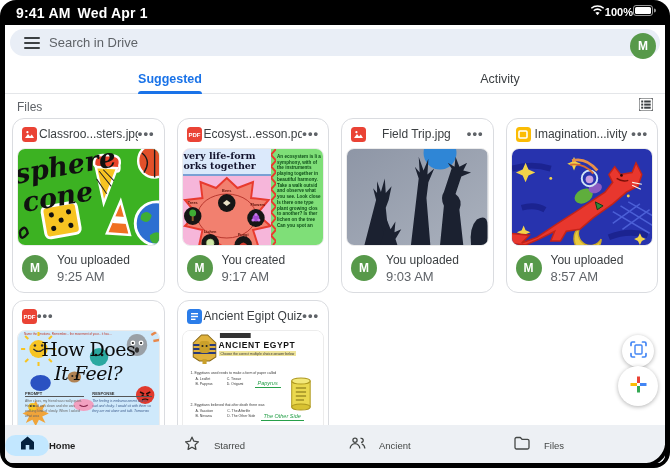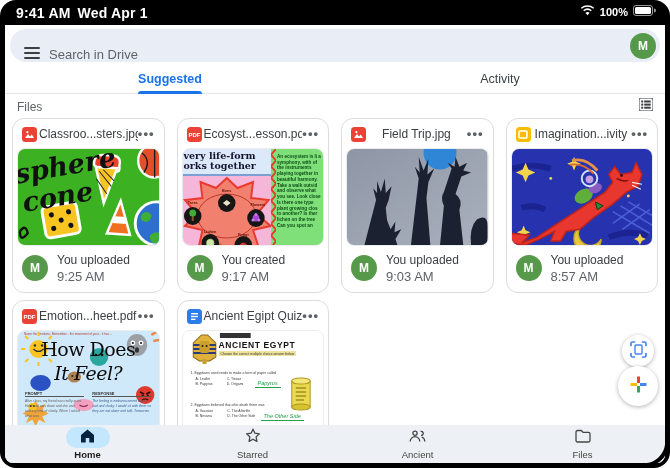--- a/index.html
+++ b/index.html
@@ -4,27 +4,27 @@
 <style>
   * { margin:0; padding:0; box-sizing:border-box; }
   html,body { background:#fff; }
   body { font-family:"Liberation Sans", sans-serif; }
   .frame { position:relative; width:670px; height:468px; background:#000; border-radius:16px; overflow:hidden; }
 
   
   .statusbar { position:absolute; top:0; left:0; right:0; height:25px; color:#fff; }
   .sb-left { position:absolute; left:16px; top:5px; font-size:14px; font-weight:700; letter-spacing:.2px; }
   .sb-left span + span { margin-left:7px; }
-  .sb-right { position:absolute; right:14px; top:5px; display:flex; align-items:center; gap:5px; font-size:11px; font-weight:700; }
+  .sb-right { position:absolute; right:14px; top:5px; display:flex; align-items:center; font-size:11px; font-weight:700; }
 
   
   .screen { position:absolute; left:5px; right:5px; top:25px; bottom:5px; background:#fff; border-radius:0 0 8px 8px; overflow:hidden; }
 
   
-  .search-pill { position:absolute; top:4px; left:5px; right:5px; height:33px; background:#e9eef6; border-radius:17px; display:flex; align-items:flex-end; }
+  .search-pill { position:absolute; top:4px; left:5px; right:5px; height:27px; background:#e9eef6; border-radius:17px; display:flex; align-items:center; }
   .hamburger { width:16px; margin-left:14px; cursor:pointer; }
   .hamburger i { display:block; height:2px; background:#3c4043; margin:3px 0; border-radius:1px; }
   .search-text { margin-left:9px; font-size:13px; color:#5f6368; }
   .avatar { width:26px; height:26px; border-radius:50%; background:#57994a; color:#fff; font-size:12px; font-weight:600; display:flex; align-items:center; justify-content:center; }
   .search-avatar { position:absolute; right:4px; top:3.5px; }
 
   
   .tabs { position:absolute; top:42px; left:0; right:0; height:27px; display:flex; border-bottom:1px solid #e4e6e9; }
   .tab { flex:1; text-align:center; font-size:12.5px; position:relative; color:#3c4043; padding-top:5px; cursor:pointer; }
   .tab.active { color:#1a73e8; font-weight:600; }
@@ -79,21 +79,21 @@
   .eg-opts div { line-height:1.6; }
   .eg-ans { position:absolute; font-size:5.5px; color:#27a04a; font-style:italic; border-bottom:.7px solid #27a04a; padding:0 3px 1px 3px; }
 
   
   .fab { position:absolute; background:#fff; border-radius:50%; box-shadow:0 1px 4px rgba(0,0,0,.3); display:flex; align-items:center; justify-content:center; cursor:pointer; z-index:30; }
   .fab-scan { width:32px; height:32px; right:11px; top:310px; }
   .fab-plus { width:40px; height:40px; right:7px; top:341px; }
 
   
   .navbar { position:absolute; left:0; right:0; bottom:0; height:38px; background:#edf0f4; display:flex; z-index:20; }
-  .nav-item { flex:1; display:flex; flex-direction:column; align-items:center; padding-top:2px; cursor:pointer; }
+  .nav-item { flex:1; display:flex; flex-direction:row; align-items:center; padding-top:2px; cursor:pointer; }
   .nav-pill { width:44px; height:21px; border-radius:11px; display:flex; align-items:center; justify-content:center; }
   .nav-item.active .nav-pill { background:#c2e7ff; }
   .nav-label { font-size:9.5px; color:#444746; margin-top:1px; }
   .nav-item.active .nav-label { color:#1f1f1f; font-weight:700; }
 
   .corner-arc { position:absolute; right:-3px; bottom:-3px; z-index:40; pointer-events:none; }
 </style>
 </head>
 <body>
 
@@ -361,21 +361,20 @@
         </div>
       </div>
 
       <div class="card tall">
         <div class="card-head">
           <span class="badge red">
             <svg width="13" height="8" viewBox="0 0 13 8">
                 <text x="6.5" y="6.5" font-size="6" font-weight="bold" fill="#fff" text-anchor="middle" font-family="Liberation Sans, sans-serif">PDF</text>
               </svg>
           </span>
-          <span class="card-title">Emotion...heet.pdf</span>
           <span class="dots">•••</span>
         </div>
         <div class="thumb">
           <div class="t-emotion">
             <div class="emo-strip">Name the emotions. Remember... the movement of your... it has...</div>
             <svg style="position:absolute; inset:0;" width="100%" height="100%" viewBox="0 0 137 138" preserveAspectRatio="none">
 
               <circle cx="20" cy="18" r="9" fill="#f7c422"></circle>
               <g stroke="#f7c422" stroke-width="2">
                   <path d="M20 5 V1 M20 31 V35 M7 18 H3 M33 18 H37 M10 8 L7 5 M30 8 L33 5 M10 28 L7 31 M30 28 L33 31"></path>

